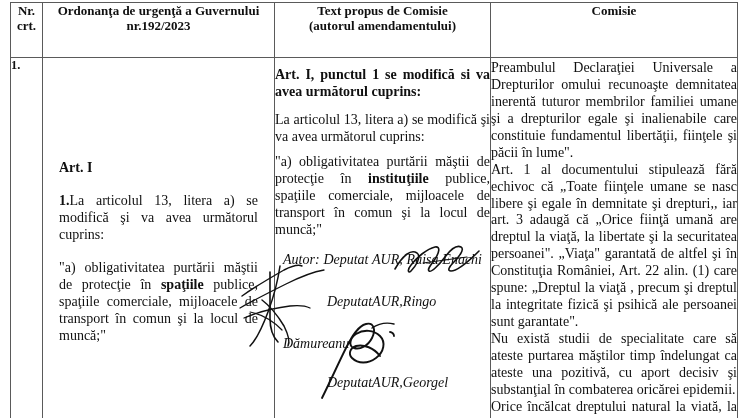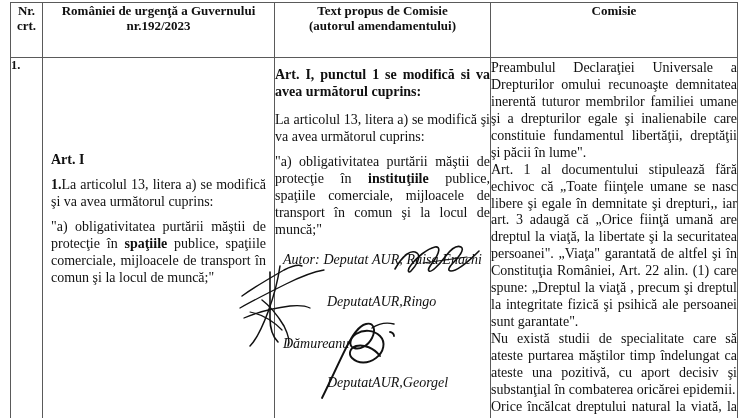--- a/index.html
+++ b/index.html
@@ -72,21 +72,21 @@
   }
   td.cell-nr {
     font-weight: bold;
     font-size: 12.4px;
     padding: 6px 3px 0 5px;
     text-align: left;
   }
 
   
   .oug-body { padding-top: 86px; }
-  .oug-body p { margin: 8px; }
+  .oug-body p { margin: 16px; }
   .para-just { text-align: justify; text-justify: inter-word; }
   .oug-body .art-head { font-weight: bold; }
   .bold { font-weight: bold; }
 
   
   .text-body { padding-top: 9px; }
   .text-body p { margin: 0; }
   .text-body .lead {
     font-weight: bold;
     text-align: justify;
@@ -151,21 +151,21 @@
       <col class="c-text">
       <col class="c-mot">
     </colgroup>
     <thead>
       <tr>
         <th class="h-nr">
           <span class="hline">Nr.</span>
           <span class="hline">crt.</span>
         </th>
         <th>
-          <span class="hline">României de urgenţă a Guvernului</span>
+          <span class="hline">Ordonanţa de urgenţă a Guvernului</span>
           <span class="hline">nr.192/2023</span>
         </th>
         <th>
           <span class="hline">Text propus de Comisie</span>
           <span class="hline">(autorul amendamentului)</span>
         </th>
         <th>
           <span class="hline">Comisie</span>
         </th>
       </tr>
@@ -197,21 +197,21 @@
               <p>Dămureanu</p>
               <div style="height:6px"></div>
               <p class="author-line"><span style="display:inline-block;width:44px"></span><span>Deputat</span><span>AUR,</span><span>Georgel</span></p>
               <p>Este</p>
             </div>
           </div>
         </td>
 
         <td class="cell">
           <div class="mot-body">
-            <p>Preambulul Declaraţiei Universale a Drepturilor omului recunoaşte demnitatea inerentă tuturor membrilor familiei umane şi a drepturilor egale şi inalienabile care constituie fundamentul libertăţii, dreptăţii şi păcii în lume".</p>
+            <p>Preambulul Declaraţiei Universale a Drepturilor omului recunoaşte demnitatea inerentă tuturor membrilor familiei umane şi a drepturilor egale şi inalienabile care constituie fundamentul libertăţii, fiinţele şi păcii în lume".</p>
             <p>Art. 1 al documentului stipulează fără echivoc că „Toate fiinţele umane se nasc libere şi egale în demnitate şi drepturi,, iar art. 3 adaugă că „Orice fiinţă umană are dreptul la viaţă, la libertate şi la securitatea persoanei". „Viaţa" garantată de altfel şi în Constituţia României, Art. 22 alin. (1) care spune: „Dreptul la viaţă , precum şi dreptul la integritate fizică şi psihică ale persoanei sunt garantate".</p>
             <p>Nu există studii de specialitate care să ateste purtarea măştilor timp îndelungat ca ateste una pozitivă, cu aport decisiv şi substanţial în combaterea oricărei epidemii.</p>
             <p>Orice încălcat dreptului natural la viată, la libertate şi la propria individualitate.</p>
           </div>
         </td>
 
       </tr>
     </tbody>
   </table>
 

